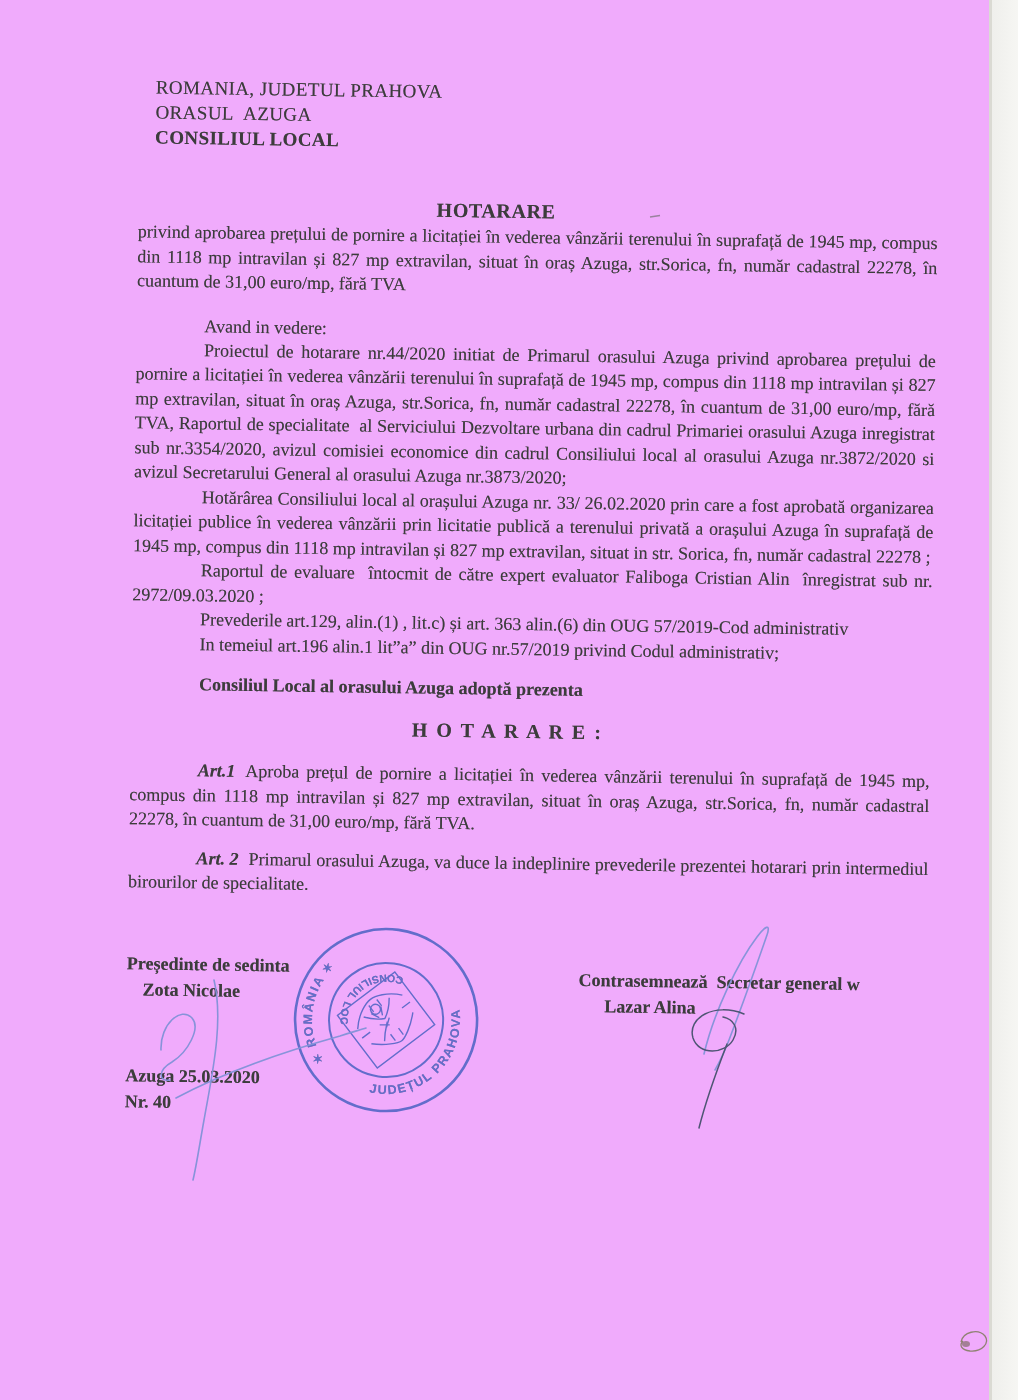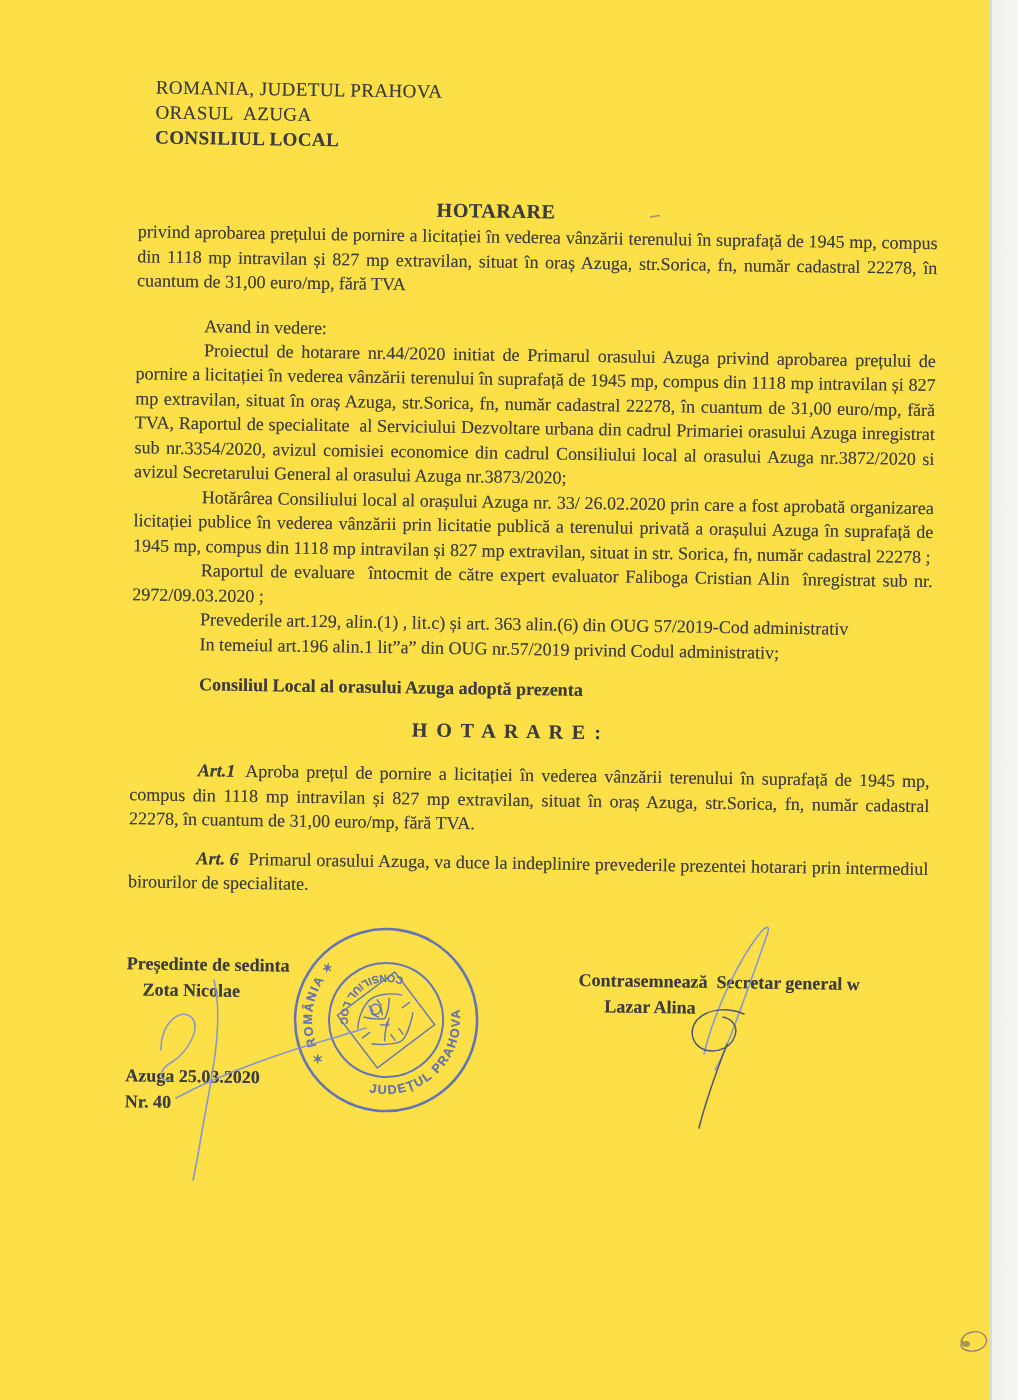--- a/index.html
+++ b/index.html
@@ -3,21 +3,21 @@
 <meta charset="utf-8">
 <style>
   html,body{margin:0;padding:0;}
   body{
     width:1018px;height:1400px;
     background:#fbfbf9;
     font-family:"Liberation Serif", serif;
     color:#3c3c3c;
     overflow:hidden;
   }
-  .page{position:relative;width:1018px;height:1400px;background:#fde047;}
+  .page{position:relative;width:1018px;height:1400px;background:#f0abfc;}
   
   .edge-region{position:absolute;top:0;left:992px;width:26px;height:1400px;
     background:linear-gradient(to right,#efefec,#f6f6f3);}
   .edge-line{position:absolute;top:0;left:989px;width:3px;height:1400px;background:#dadad3;}
   .content{
     position:absolute;left:0;top:0;width:800px;
     padding:74px 78px 0 140px;
     transform:rotate(0.85deg);
     transform-origin:120px 80px;
     font-size:18px;line-height:24px;
@@ -80,21 +80,21 @@
     <p class="cons">Raportul de evaluare&nbsp; întocmit de către expert evaluator Faliboga Cristian Alin&nbsp; înregistrat sub nr. 2972/09.03.2020 ;</p>
     <p class="cons noj">Prevederile art.129, alin.(1) , lit.c) și art. 363 alin.(6) din OUG 57/2019-Cod administrativ</p>
     <p class="cons noj">In temeiul art.196 alin.1 lit”a” din OUG nr.57/2019 privind Codul administrativ;</p>
 
     <div class="adopt">Consiliul Local al orasului Azuga adoptă prezenta</div>
 
     <div class="dheading">H O T A R A R E :</div>
 
     <p class="article"><span class="art-label">Art.1</span><span>Aproba prețul de pornire a licitației în vederea vânzării terenului în suprafață de 1945 mp, compus din 1118 mp intravilan și 827 mp extravilan, situat în oraș Azuga, str.Sorica, fn, număr cadastral 22278, în cuantum de 31,00 euro/mp, fără TVA.</span></p>
 
-    <p class="article second"><span class="art-label">Art. 6</span><span>Primarul orasului Azuga, va duce la indeplinire prevederile prezentei hotarari prin intermediul birourilor de specialitate.</span></p>
+    <p class="article second"><span class="art-label">Art. 2</span><span>Primarul orasului Azuga, va duce la indeplinire prevederile prezentei hotarari prin intermediul birourilor de specialitate.</span></p>
 
     <div class="sign-area">
 
       <div class="sig-left">
         <span>Președinte de sedinta</span>
         <span class="name">Zota Nicolae</span>
       </div>
 
       <svg class="stamp" viewBox="0 0 200 200">
         <g transform="rotate(-38 100 100)" stroke="#5065c5" fill="none">

